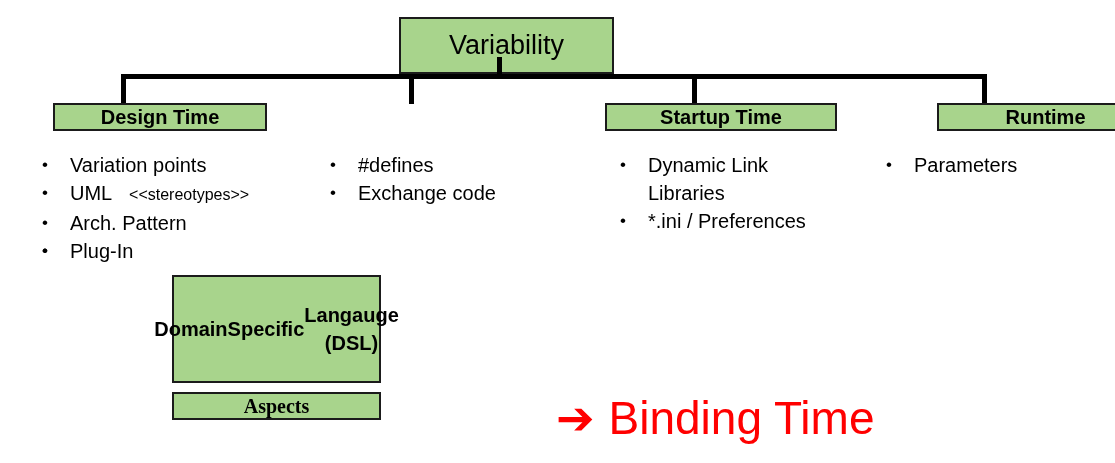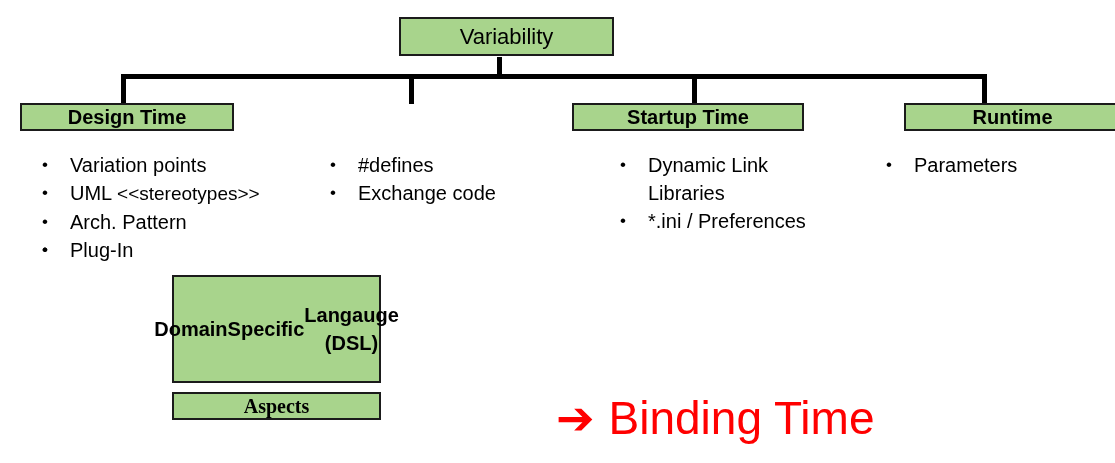--- a/index.html
+++ b/index.html
@@ -19,28 +19,29 @@
     position: absolute;
     box-sizing: border-box;
     background: #a8d48c;
     border: 2px solid #1b1b1b;
     display: flex;
     align-items: center;
     justify-content: center;
     color: #000000;
   }
   .root-box {
-    left: 399px; top: 17px; width: 215px; height: 39px;
-    font-size: 22px;
+    left: 399px; top: 17px; width: 215px; height: 57px;
+    font-size: 27px;
     font-weight: 400;
   }
   .cat-box {
     top: 103px; height: 28px;
     font-size: 20px;
     font-weight: 700;
+    margin-left: 33px;
   }
   .line {
     position: absolute;
     background: #000000;
   }
   ul.bullets {
     position: absolute;
     list-style: none;
     margin: 0;
     padding: 0;
@@ -53,21 +54,22 @@
     line-height: 28px;
   }
   ul.bullets li .bullet {
     position: absolute;
     left: 2px;
     top: 0;
     line-height: 28px;
     font-size: 17px;
   }
   .small-suffix {
-    font-size: 19px;
+    font-size: 16px;
+    margin-left: 12px;
   }
   .dsl-box {
     left: 172px; top: 275px; width: 209px; height: 108px;
     flex-direction: row;
     font-size: 20px;
     font-weight: 700;
     line-height: 28px;
     text-align: center;
   }
   .aspects-box {

